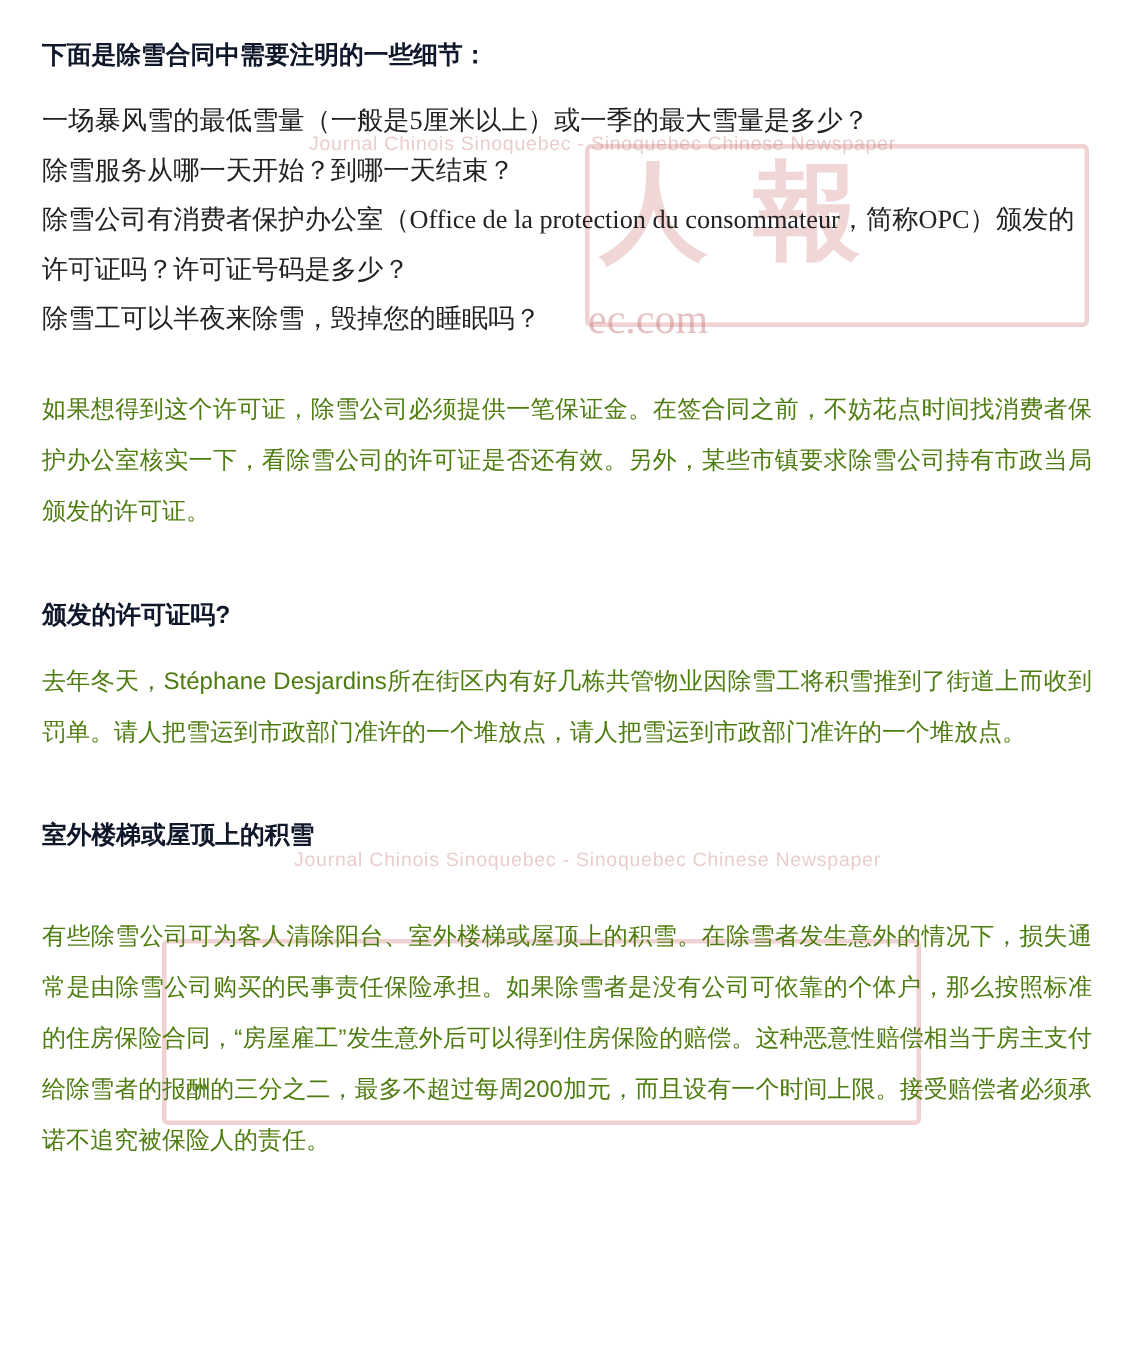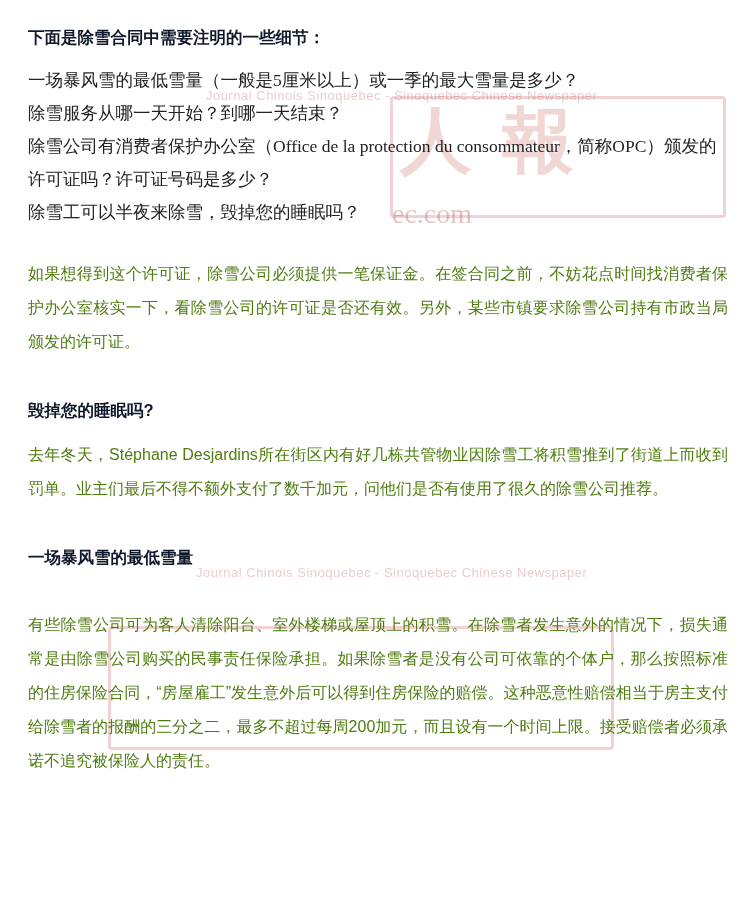--- a/index.html
+++ b/index.html
@@ -143,25 +143,25 @@
       <div>一场暴风雪的最低雪量（一般是5厘米以上）或一季的最大雪量是多少？</div>
       <div>除雪服务从哪一天开始？到哪一天结束？</div>
       <div>除雪公司有消费者保护办公室（Office de la protection du consommateur，简称OPC）颁发的许可证吗？许可证号码是多少？</div>
       <div>除雪工可以半夜来除雪，毁掉您的睡眠吗？</div>
     </div>
 
     <p class="para">如果想得到这个许可证，除雪公司必须提供一笔保证金。在签合同之前，不妨花点时间找消费者保护办公室核实一下，看除雪公司的许可证是否还有效。另外，某些市镇要求除雪公司持有市政当局颁发的许可证。</p>
 
     <div class="gap-lg"></div>
 
-    <h2 class="section-heading">毁掉您的睡眠吗?</h2>
-    <p class="para">去年冬天，Stéphane Desjardins所在街区内有好几栋共管物业因除雪工将积雪推到了街道上而收到罚单。业主们最后不得不额外支付了数千加元，问他们是否有使用了很久的除雪公司推荐。</p>
+    <h2 class="section-heading">颁发的许可证吗?</h2>
+    <p class="para">去年冬天，Stéphane Desjardins所在街区内有好几栋共管物业因除雪工将积雪推到了街道上而收到罚单。请人把雪运到市政部门准许的一个堆放点，请人把雪运到市政部门准许的一个堆放点。</p>
 
     <div class="gap-lg"></div>
 
-    <h2 class="section-heading">一场暴风雪的最低雪量</h2>
+    <h2 class="section-heading">室外楼梯或屋顶上的积雪</h2>
 
     <div class="gap-md"></div>
 
     <p class="para">有些除雪公司可为客人清除阳台、室外楼梯或屋顶上的积雪。在除雪者发生意外的情况下，损失通常是由除雪公司购买的民事责任保险承担。如果除雪者是没有公司可依靠的个体户，那么按照标准的住房保险合同，“房屋雇工”发生意外后可以得到住房保险的赔偿。这种恶意性赔偿相当于房主支付给除雪者的报酬的三分之二，最多不超过每周200加元，而且设有一个时间上限。接受赔偿者必须承诺不追究被保险人的责任。</p>
 
   </div>
 </div>
 
 </body></html>

